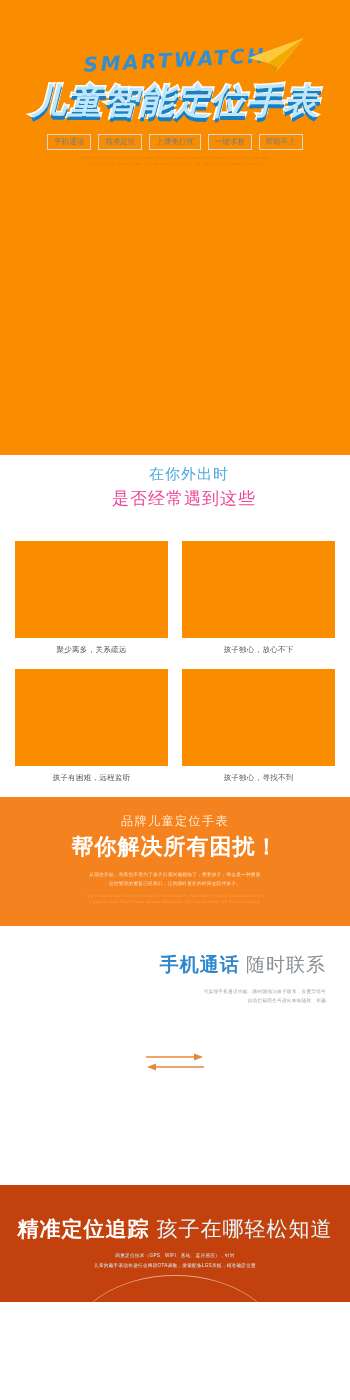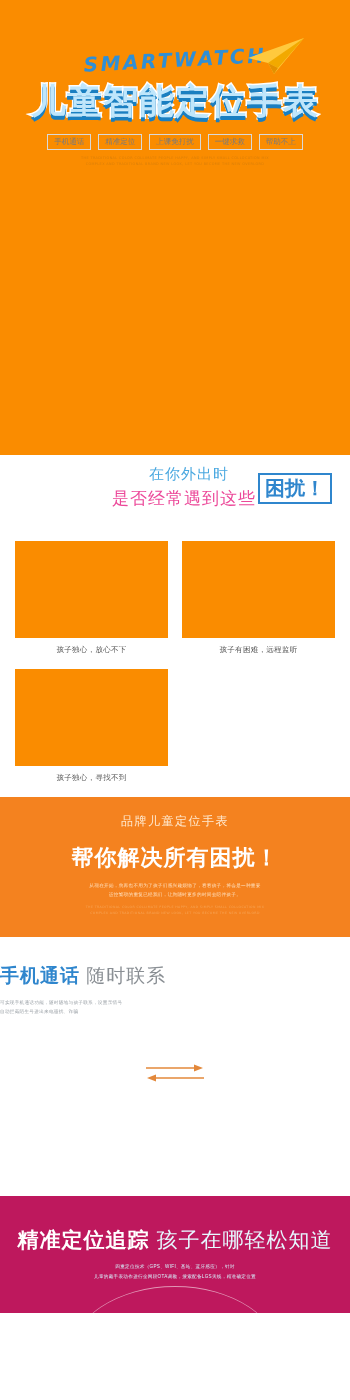--- a/index.html
+++ b/index.html
@@ -31,21 +31,21 @@
     position:absolute;top:36px;left:244px;width:62px;height:40px;
   }
   .hero-title{
     position:absolute;top:78px;left:0;width:350px;text-align:center;
     font-size:35px;font-weight:700;letter-spacing:1px;
     color:#bfe6fb;
     -webkit-text-stroke:3px #ffffff;
     paint-order:stroke fill;
     text-shadow:0 3px 0 #1a7fc1, 0 4px 0 #1a7fc1;
   }
-  .hero-title span{display:inline-block;}
+  .hero-title span{display:inline-block;font-style:italic;}
   .tags{
     position:absolute;top:134px;left:0;width:350px;
     display:flex;justify-content:center;gap:7px;
   }
   .tag{
     border:1px solid #d9d9d9;
     color:#7a7a7a;
     font-size:7.5px;
     padding:3px 6px;
     line-height:1;
@@ -95,49 +95,49 @@
   .cap{
     font-size:7.5px;color:#555555;
     margin:7px 0 14px 0;letter-spacing:.3px;
   }
 
   
   .banner{
     width:350px;background:#f4821f;color:#ffffff;
     padding:16px 0 20px 0;text-align:center;box-sizing:border-box;
   }
-  .banner-sub{font-size:12px;letter-spacing:1.5px;margin-bottom:13px;color:#ffe9cf;}
+  .banner-sub{font-size:12px;letter-spacing:1.5px;margin-bottom:2px;color:#ffe9cf;}
   .banner-title{font-size:22px;font-weight:700;letter-spacing:1px;}
   .banner-body{
     font-size:4.6px;line-height:2;color:#ffe2c2;margin-top:8px;letter-spacing:.3px;
   }
   .banner-en{
     font-size:3.2px;line-height:1.9;color:#f7a455;margin-top:5px;letter-spacing:.4px;
     font-family:"DejaVu Sans",sans-serif;
   }
 
   
   .call{
-    width:326px;background:#ffffff;text-align:left;
+    width:326px;background:#ffffff;text-align:right;
     padding-top:26px;box-sizing:border-box;
   }
   .call-title{font-size:19px;letter-spacing:1px;}
   .call-title .b{color:#2f86cd;font-weight:700;}
   .call-title .g{color:#8a8f94;font-weight:400;}
   .call-body{
     font-size:4.6px;line-height:2;color:#9aa0a6;margin-top:9px;letter-spacing:.3px;
   }
   .call-figure{
     position:relative;width:350px;height:180px;background:#ffffff;
   }
   .arrows{position:absolute;left:146px;top:47px;width:58px;height:24px;}
 
   
   .blue{
-    width:350px;background:#be185d;color:#ffffff;text-align:center;
+    width:350px;background:#c2410c;color:#ffffff;text-align:center;
     padding-top:30px;box-sizing:border-box;height:117px;
     position:relative;overflow:hidden;
   }
   .blue-title{font-size:21px;letter-spacing:1px;}
   .blue-title .b{font-weight:700;color:#ffffff;}
   .blue-title .l{font-weight:400;color:#e6f8ff;}
   .blue-body{
     font-size:4.6px;line-height:2.1;color:#d6f3fe;margin-top:8px;letter-spacing:.3px;
   }
   .blue-arc{
@@ -175,24 +175,27 @@
     <div class="hero-micro">
       <div>THE TRADITIONAL COLOR COLLIMATE PEOPLE HAPPY, AND SIMPLY SMALL COLLOCATION MIX</div>
       <div>COMPLEX AND TRADITIONAL BRAND NEW LOOK, LET YOU BECOME THE NEW OVERLORD</div>
     </div>
   </section>
 
   <section class="problem">
     <div class="prob-head">
       <div class="prob-line1">在你外出时</div>
       <div class="prob-line2">是否经常遇到这些</div>
-      <div class="prob-badge">困扰！</div>
     </div>
 
     <div class="grid">
+      <div class="cell">
+        <div class="thumb"></div>
+        <div class="cap">聚少离多，关系疏远</div>
+      </div>
       <div class="cell">
         <div class="thumb"></div>
         <div class="cap">孩子独心，放心不下</div>
       </div>
       <div class="cell">
         <div class="thumb"></div>
         <div class="cap">孩子有困难，远程监听</div>
       </div>
       <div class="cell">
         <div class="thumb"></div>

